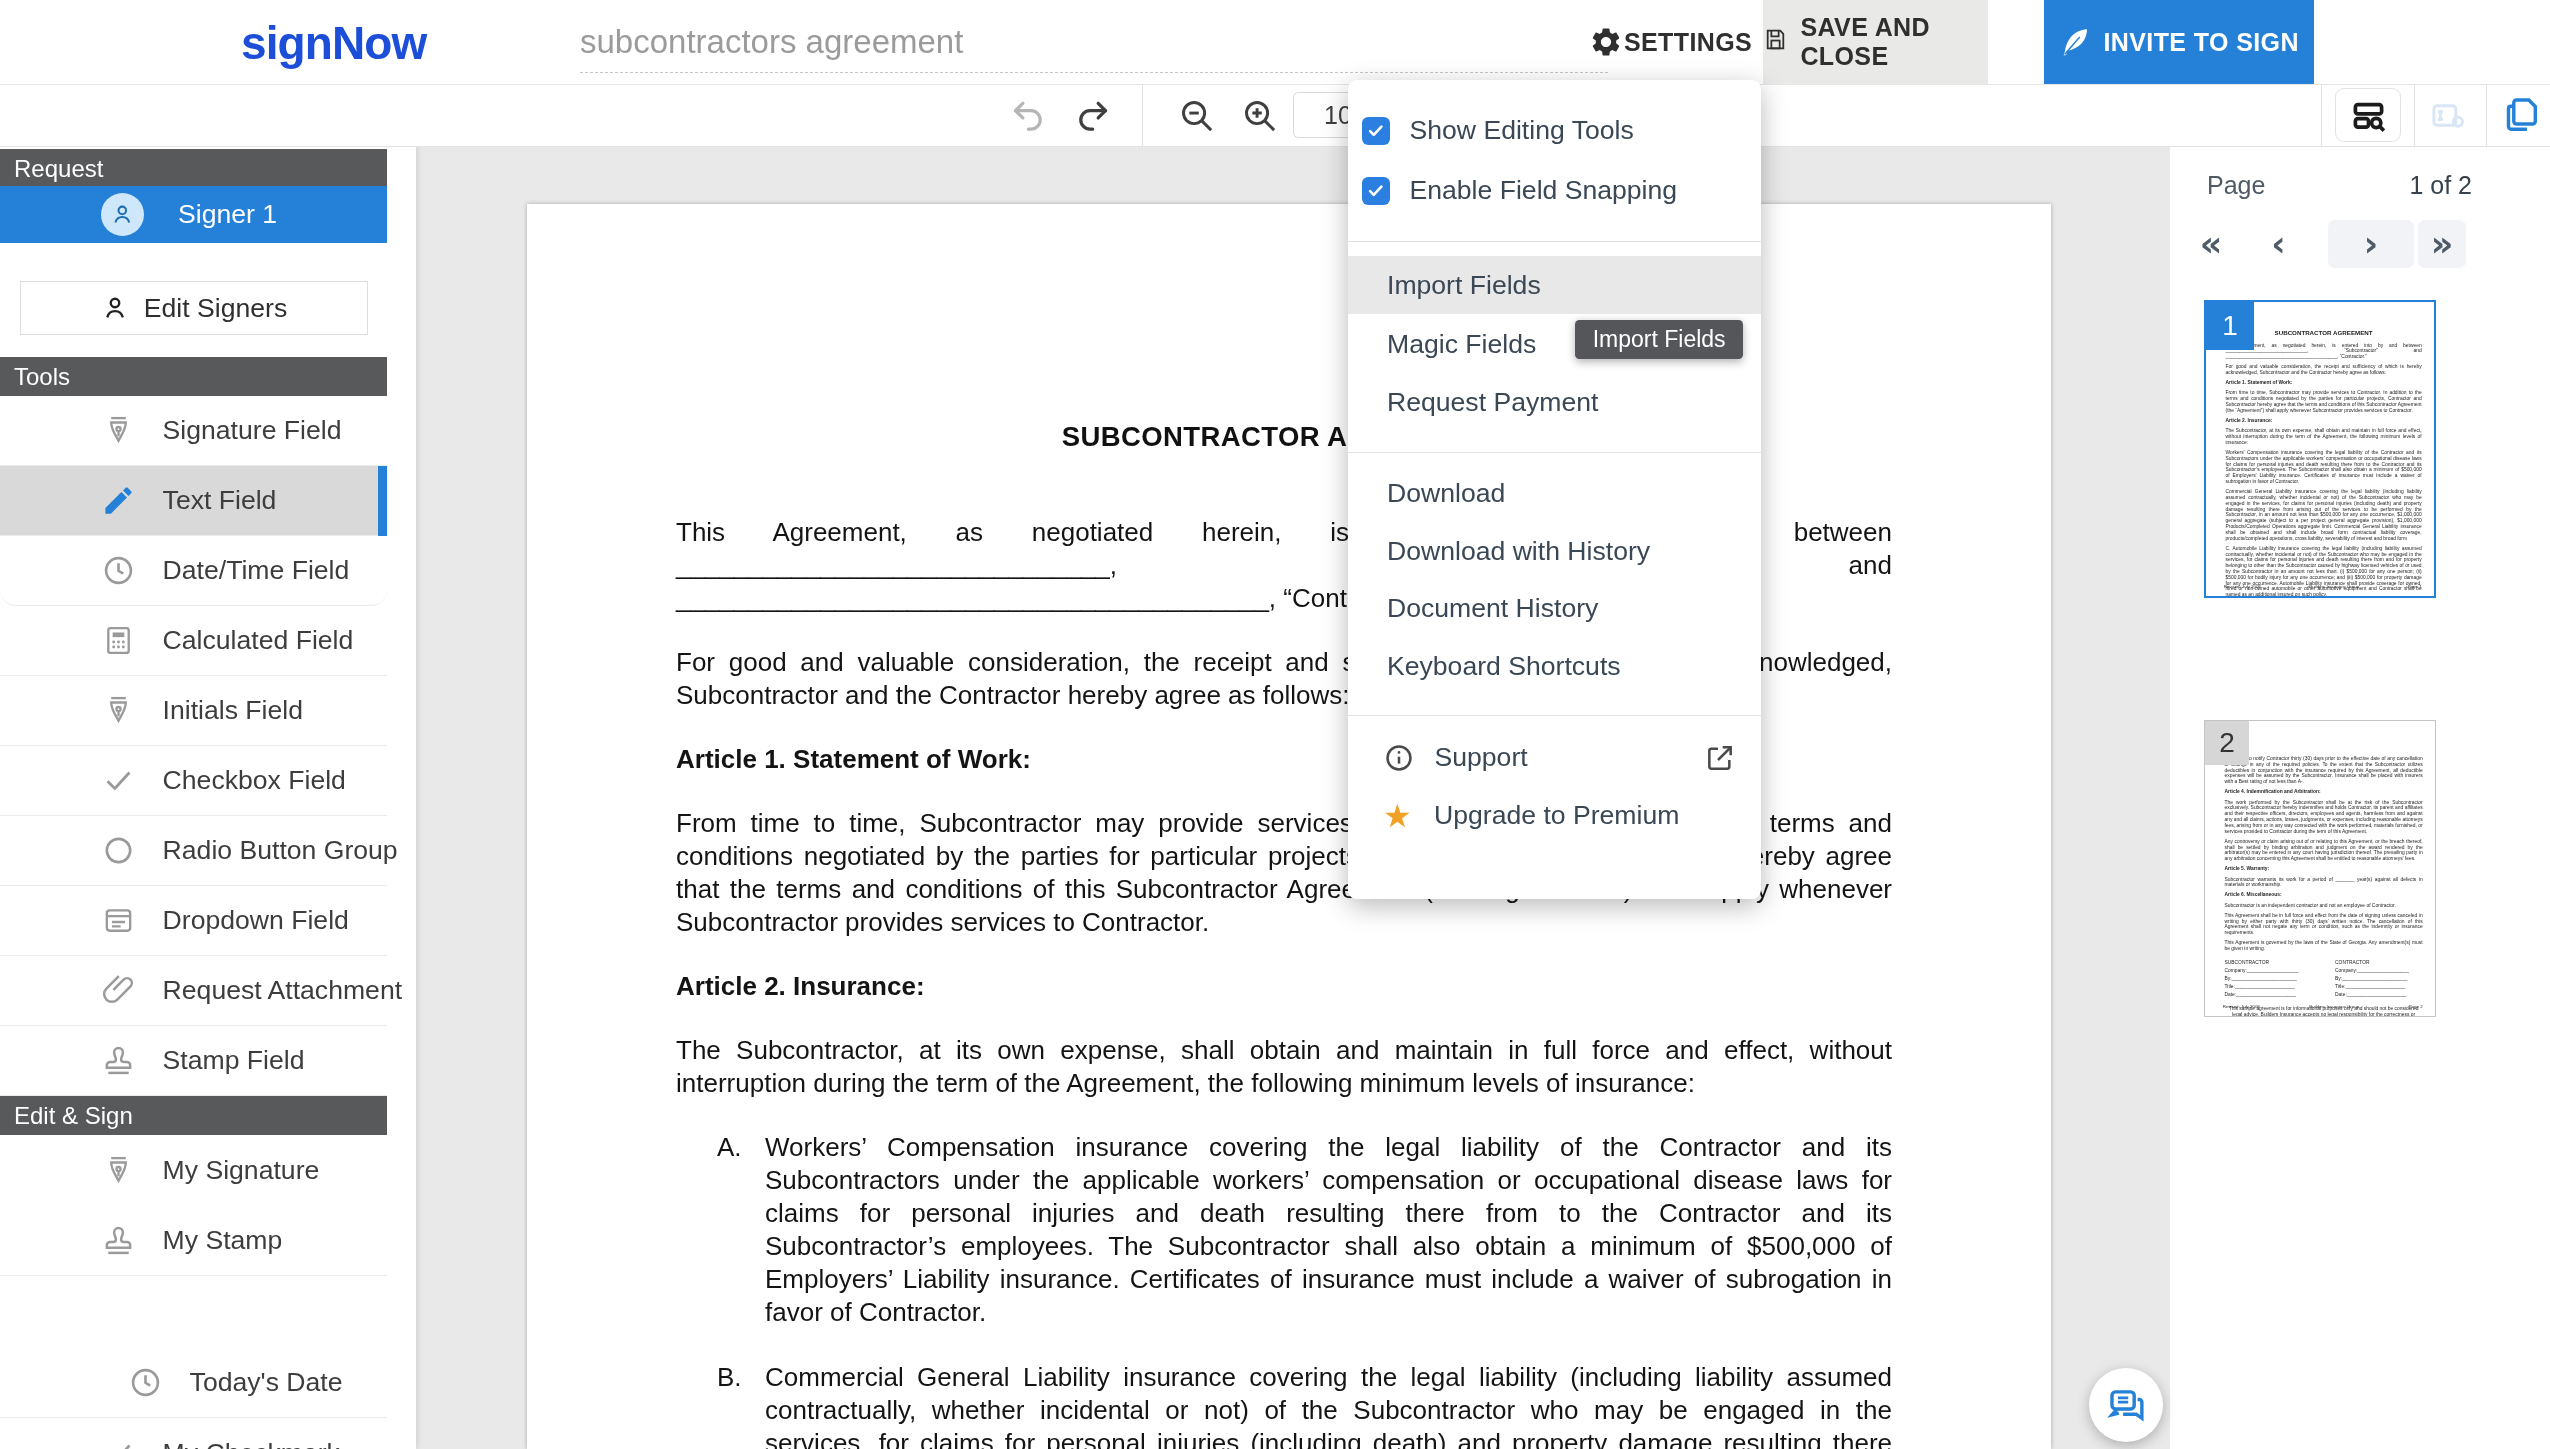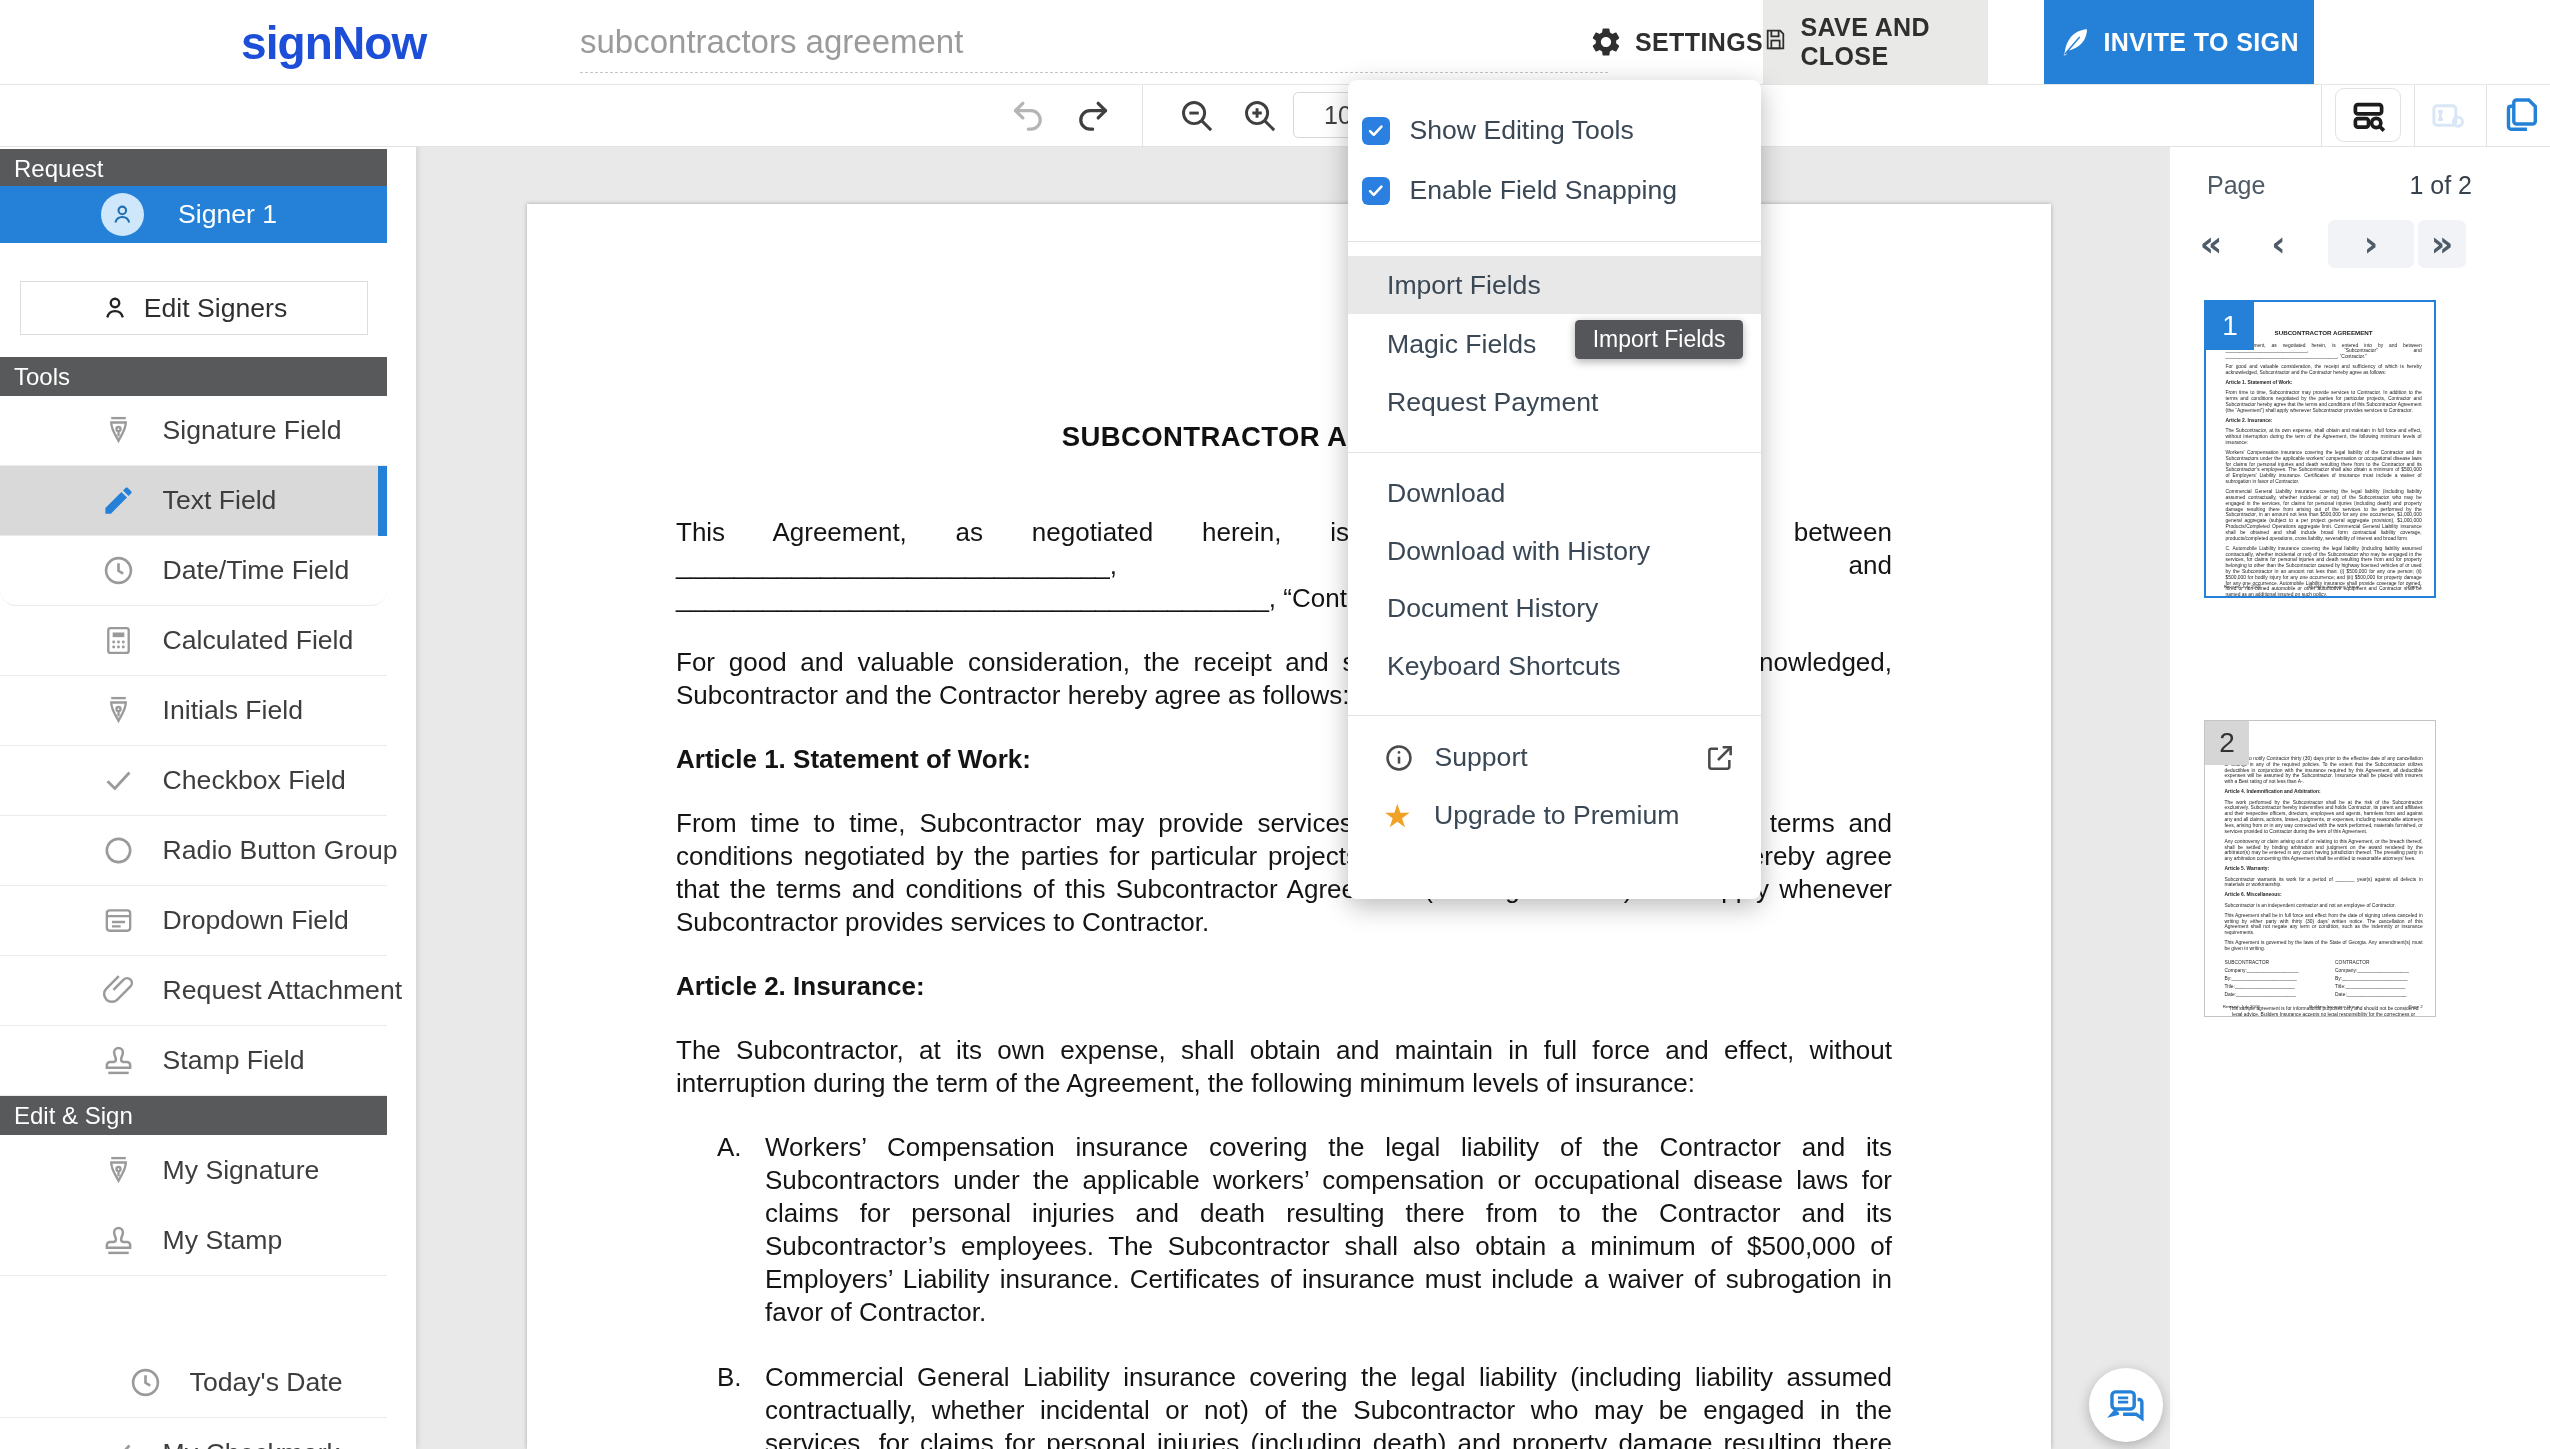--- a/index.html
+++ b/index.html
@@ -7,21 +7,21 @@
        font-family:"Liberation Sans",sans-serif;color:#333;}
   svg{display:block;}
 
   
   .header{position:absolute;left:0;top:0;width:2550px;height:84px;background:#fff;
           border-bottom:0.9px solid #e6e6e6;z-index:30;}
   .logo{position:absolute;left:241px;top:16px;font-size:46px;font-weight:bold;
         color:#1d4ed8;letter-spacing:-0.9px;}
   .doc-title{position:absolute;left:580px;top:14px;width:1028px;height:58px;
         font-size:33px;color:#9b9b9b;border-bottom:1.8px dashed #c6c6c6;line-height:55px;}
-  .hbtn{position:absolute;top:0;height:84px;display:flex;align-items:center;gap:12px;
+  .hbtn{position:absolute;top:0;height:84px;display:flex;align-items:center;gap:1px;
         font-size:25px;font-weight:600;color:#2f2f2f;letter-spacing:0.4px;cursor:pointer;}
   .hbtn .icn{width:34px;height:34px;}
   .btn-settings{left:1580px;padding:0 8.9px;}
   .btn-save{left:1763px;width:225px;background:#e9e9e7;justify-content:center;gap:12.4px;}
   .btn-invite{left:2044px;width:270px;background:#2481d7;color:#fff;justify-content:center;gap:12.4px;}
 
   
   .toolbar{position:absolute;left:0;top:84px;width:2550px;height:62px;background:#fff;
            border-bottom:0.9px solid #e3e3e3;z-index:20;}
   .tb-icon{position:absolute;top:11.5px;width:39px;height:39px;color:#3f3f3f;cursor:pointer;}

